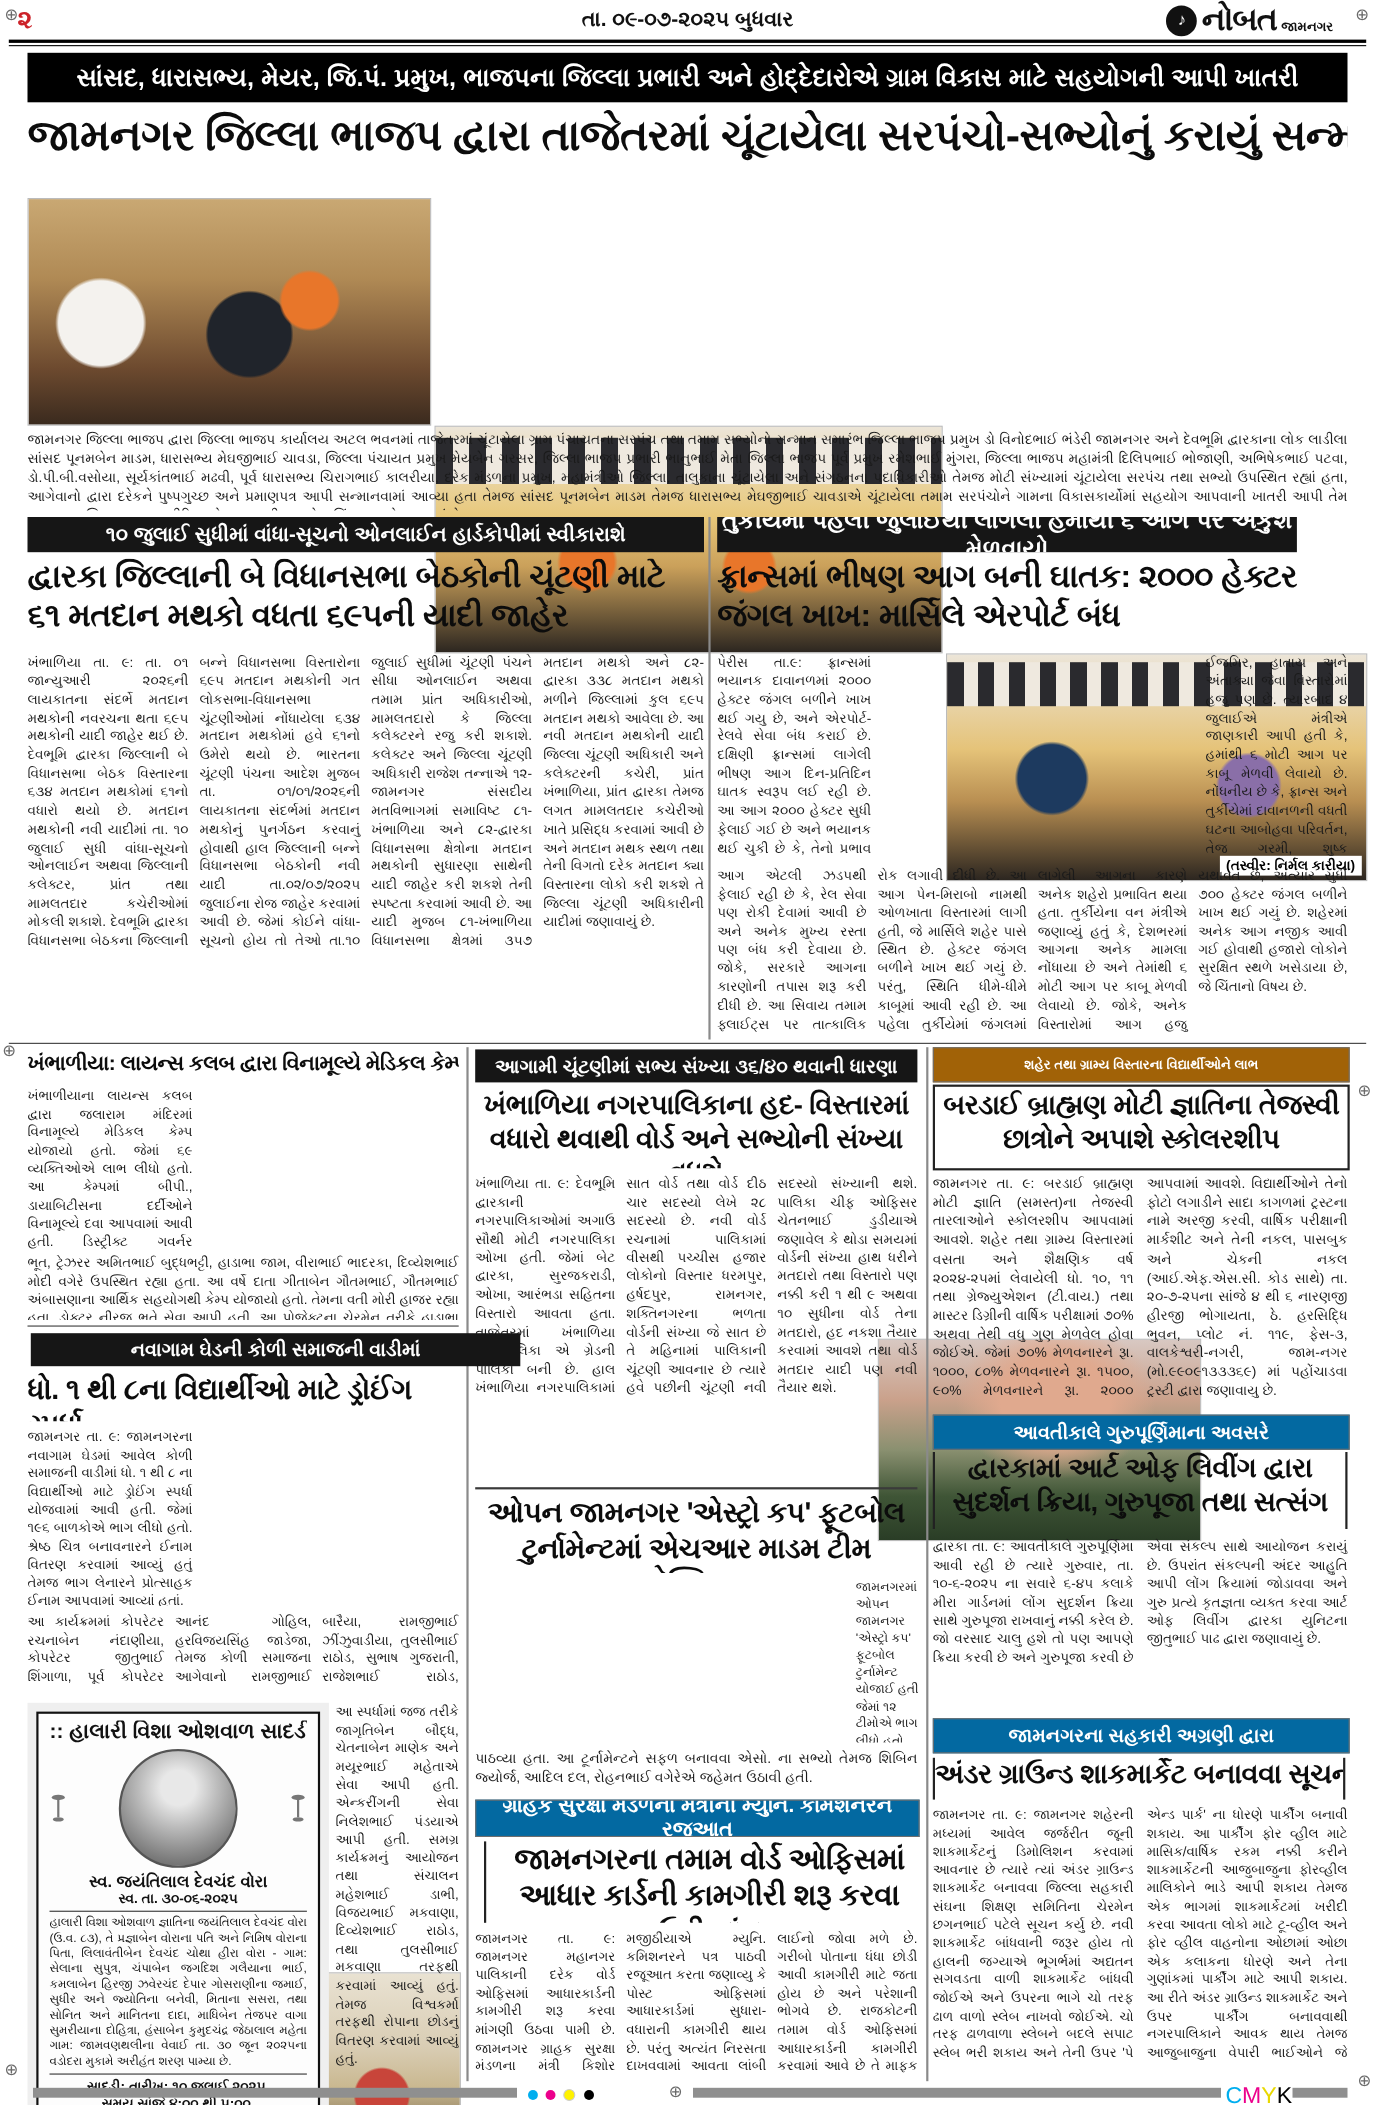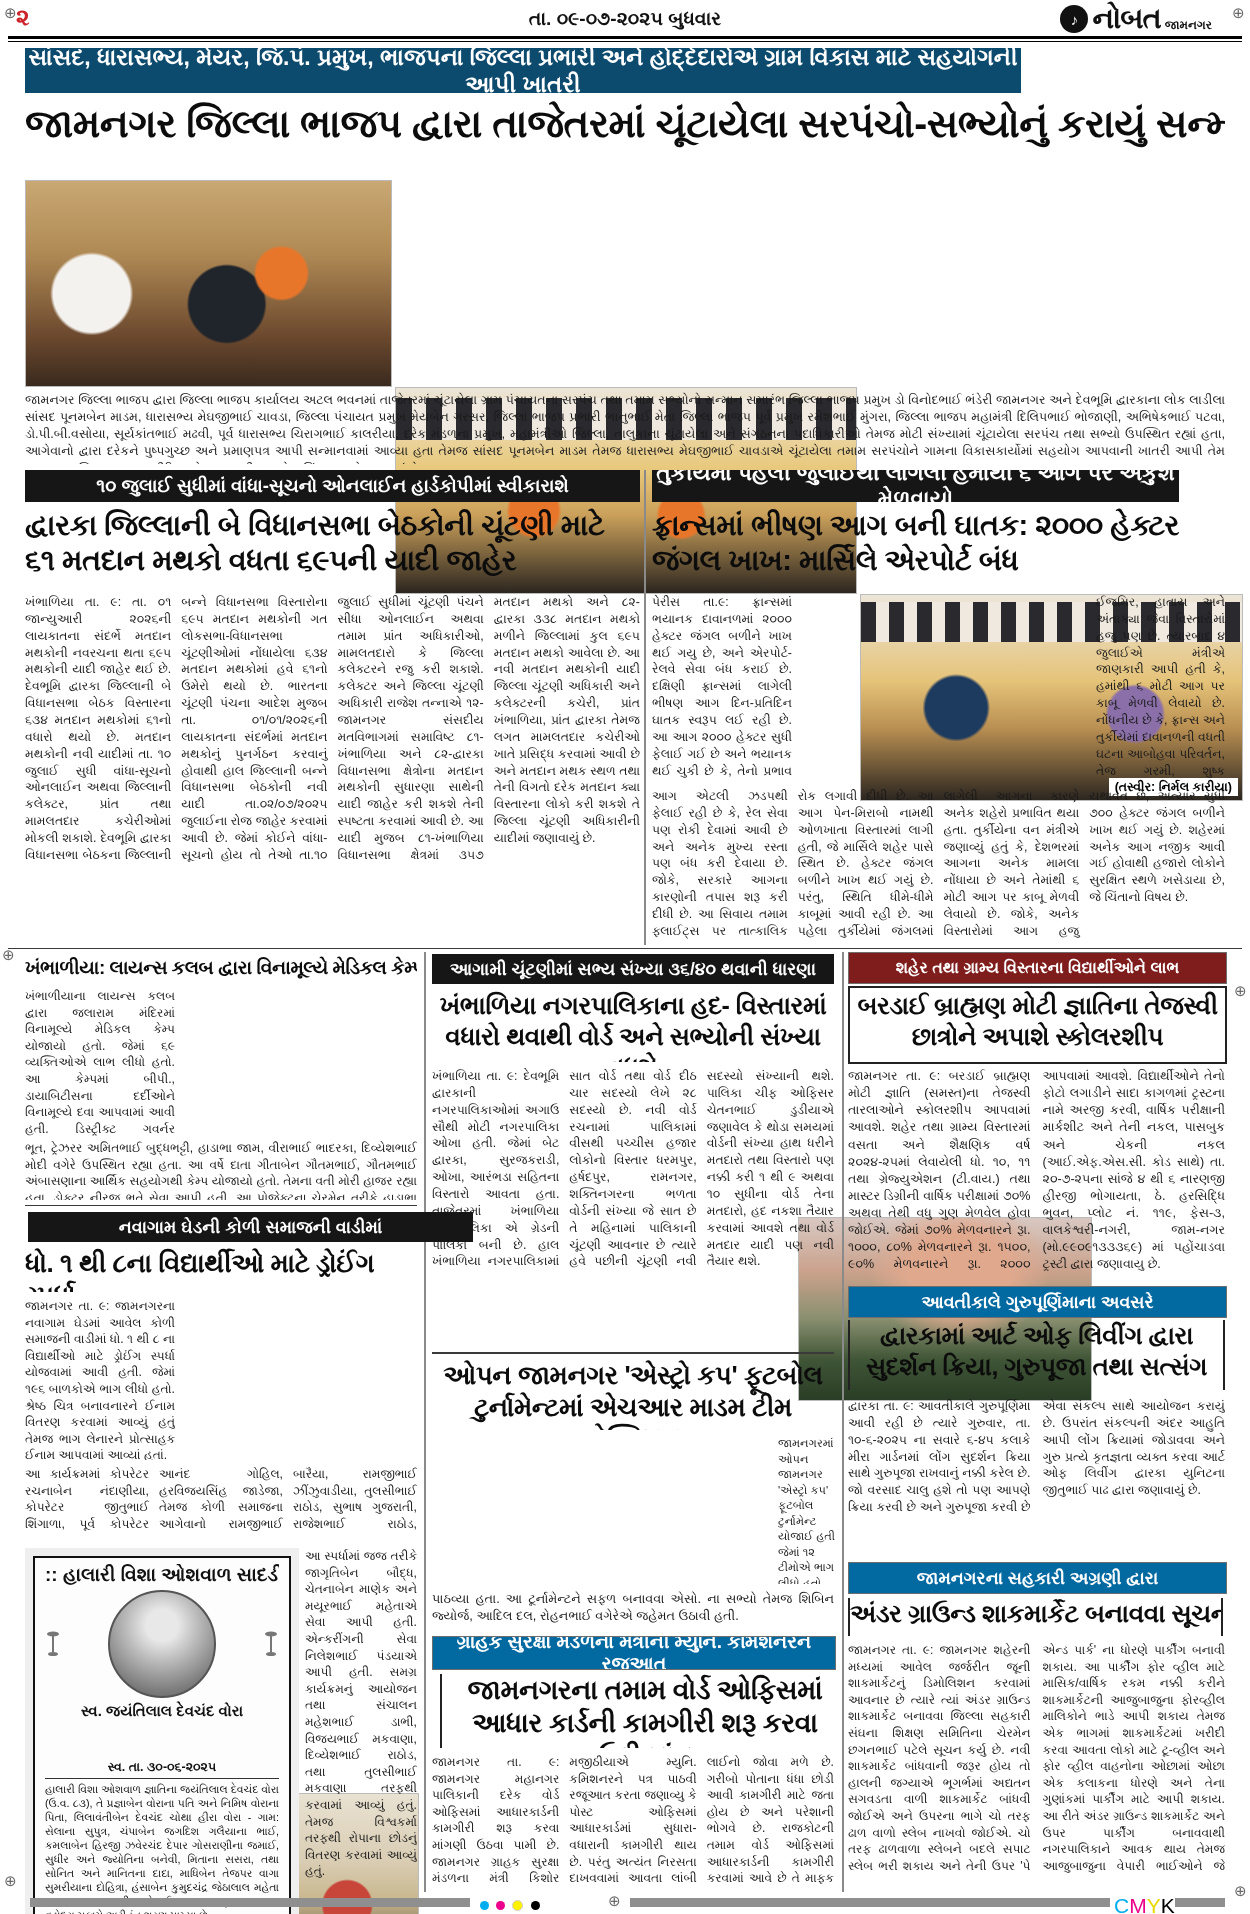--- a/index.html
+++ b/index.html
@@ -71,21 +71,21 @@
   <div class="abs" style="left:16px;top:4px;font-size:23px;font-weight:bold;color:#cc2229;">૨</div>
   <div class="abs nowrap" style="left:0;top:8px;width:1250px;text-align:center;font-size:19px;font-weight:bold;">તા. ૦૯-૦૭-૨૦૨૫ બુધવાર</div>
   <div class="abs" style="right:38px;top:2px;display:flex;align-items:center;gap:4px;">
     <span style="width:28px;height:28px;border-radius:50%;background:#111;color:#fff;display:inline-flex;align-items:center;justify-content:center;font-size:15px;">♪</span>
     <span style="font-size:29px;font-weight:bold;letter-spacing:-1px;">નોબત</span>
     <span style="font-size:12px;font-weight:bold;align-self:flex-end;padding-bottom:4px;">જામનગર</span>
   </div>
   <div class="abs rule" style="left:8px;top:36px;width:1234px;height:3px;background:#000;"></div>
   <div class="abs rule" style="left:8px;top:41px;width:1234px;height:1px;background:#000;"></div>
 
-  <div class="abs kicker-gray" style="left:25px;top:48px;width:996px;height:45px;font-size:23px;background:#0c4a6e;border:none;">સાંસદ, ધારાસભ્ય, મેયર, જિ.પં. પ્રમુખ, ભાજપના જિલ્લા પ્રભારી અને હોદ્દેદારોએ ગ્રામ વિકાસ માટે સહયોગની આપી ખાતરી</div>
+  <div class="abs kicker-gray" style="left:25px;top:48px;width:1200px;height:45px;font-size:23px;background:#000000;border:none;">સાંસદ, ધારાસભ્ય, મેયર, જિ.પં. પ્રમુખ, ભાજપના જિલ્લા પ્રભારી અને હોદ્દેદારોએ ગ્રામ વિકાસ માટે સહયોગની આપી ખાતરી</div>
 
   <div class="abs headline nowrap" style="left:25px;top:100px;width:1200px;height:70px;font-size:39px;text-align:center;">જામનગર જિલ્લા ભાજપ દ્વારા તાજેતરમાં ચૂંટાયેલા સરપંચો-સભ્યોનું કરાયું સન્માન</div>
 
   <div class="abs photo ph-bjp1" style="left:25px;top:180px;width:365px;height:205px;"></div>
   <div class="abs photo ph-bjp2" style="left:395px;top:180px;width:460px;height:205px;"></div>
   <div class="abs photo ph-bjp3" style="left:860px;top:180px;width:365px;height:205px;padding-left:16px;">
     <span class="ph-credit" style="right:4px;bottom:4px;">(તસ્વીર: નિર્મલ કારીયા)</span>
   </div>
 
   <div class="abs bodytxt" style="left:25px;top:392px;width:1200px;height:72px;font-size:12.6px;">જામનગર જિલ્લા ભાજપ દ્વારા જિલ્લા ભાજપ કાર્યાલય અટલ ભવનમાં તાજેતરમાં ચૂંટાયેલા ગ્રામ પંચાયતના સરપંચ તથા તમામ સભ્યોનો સન્માન સમારંભ જિલ્લા ભાજપ પ્રમુખ ડો વિનોદભાઈ ભંડેરી જામનગર અને દેવભૂમિ દ્વારકાના લોક લાડીલા સાંસદ પૂનમબેન માડમ, ધારાસભ્ય મેઘજીભાઈ ચાવડા, જિલ્લા પંચાયત પ્રમુખ મેયબેન ગરસર, જિલ્લા ભાજપ પ્રભારી ભાનુભાઈ મેતા જિલ્લા ભાજપ પૂર્વ પ્રમુખ રમેશભાઈ મુંગરા, જિલ્લા ભાજપ મહામંત્રી દિલિપભાઈ ભોજાણી, અભિષેકભાઈ પટવા, ડો.પી.બી.વસોયા, સૂર્યકાંતભાઈ મઢવી, પૂર્વ ધારાસભ્ય ચિરાગભાઈ કાલરીયા, દરેક મંડળના પ્રમુખ, મહામંત્રીઓ જિલ્લા, તાલુકાના ચૂંટાયેલા અને સંગઠનના પદાધિકારીઓ તેમજ મોટી સંખ્યામાં ચૂંટાયેલા સરપંચ તથા સભ્યો ઉપસ્થિત રહ્યાં હતા, આગેવાનો દ્વારા દરેકને પુષ્પગુચ્છ અને પ્રમાણપત્ર આપી સન્માનવામાં આવ્યા હતા તેમજ સાંસદ પૂનમબેન માડમ તેમજ ધારાસભ્ય મેઘજીભાઈ ચાવડાએ ચૂંટાયેલા તમામ સરપંચોને ગામના વિકાસકાર્યોમાં સહયોગ આપવાની ખાતરી આપી તેમ જામનગર જિલ્લા ભાજપ મીડિયા સેલના કન્વીનર નરેન્દ્રસિંહ પરમારે જણાવ્યું છે.</div>
@@ -112,21 +112,21 @@
   <div class="abs photo ph-camp" style="left:181px;top:988px;width:236px;height:148px;">
     
   </div>
   <div class="abs bodytxt" style="left:25px;top:1140px;width:392px;height:60px;font-size:12.2px;">ભૂત, ટ્રેઝરર અમિતભાઈ બુદ્ધભટ્ટી, હાડાભા જામ, વીરાભાઈ ભાદરકા, દિવ્યેશભાઈ મોદી વગેરે ઉપસ્થિત રહ્યા હતા. આ વર્ષે દાતા ગીતાબેન ગૌતમભાઈ, ગૌતમભાઈ અંબાસણાના આર્થિક સહયોગથી કેમ્પ યોજાયો હતો. તેમના વતી મોરી હાજર રહ્યા હતા. ડોક્ટર નીરજ ભૂતે સેવા આપી હતી. આ પ્રોજેક્ટના ચેરમેન તરીકે હાડાભા જામ રહ્યા હતા.</div>
   <div class="abs rule" style="left:25px;top:1205px;width:392px;height:1px;"></div>
 
   <div class="abs kicker-black" style="left:432px;top:954px;width:402px;height:30px;font-size:17.5px;">આગામી ચૂંટણીમાં સભ્ય સંખ્યા ૩૬/૪૦ થવાની ધારણા</div>
   <div class="abs headline" style="left:432px;top:990px;width:402px;height:72px;font-size:25px;text-align:center;">ખંભાળિયા નગરપાલિકાના હદ- વિસ્તારમાં વધારો થવાથી વોર્ડ અને સભ્યોની સંખ્યા વધશે</div>
   <div class="abs bodytxt cols3" style="left:432px;top:1068px;width:402px;height:278px;">ખંભાળિયા તા. ૯: દેવભૂમિ દ્વારકાની નગરપાલિકાઓમાં અગાઉ સૌથી મોટી નગરપાલિકા ઓખા હતી. જેમાં બેટ દ્વારકા, સુરજકરાડી, ઓખા, આરંભડા સહિતના વિસ્તારો આવતા હતા. તાજેતરમાં ખંભાળિયા નગરપાલિકા એ ગ્રેડની પાલિકા બની છે. હાલ ખંભાળિયા નગરપાલિકામાં સાત વોર્ડ તથા વોર્ડ દીઠ ચાર સદસ્યો લેખે ૨૮ સદસ્યો છે. નવી વોર્ડ રચનામાં પાલિકામાં વીસથી પચ્ચીસ હજાર લોકોનો વિસ્તાર ધરમપુર, હર્ષદપુર, રામનગર, શક્તિનગરના ભળતા વોર્ડની સંખ્યા જે સાત છે તે મહિનામાં પાલિકાની ચૂંટણી આવનાર છે ત્યારે હવે પછીની ચૂંટણી નવી સદસ્યો સંખ્યાની થશે. પાલિકા ચીફ ઓફિસર ચેતનભાઈ ડુડીયાએ જણાવેલ કે થોડા સમયમાં વોર્ડની સંખ્યા હાથ ધરીને મતદારો તથા વિસ્તારો પણ નક્કી કરી ૧ થી ૯ અથવા ૧૦ સુધીના વોર્ડ તેના મતદારો, હદ નકશા તૈયાર કરવામાં આવશે તથા વોર્ડ મતદાર યાદી પણ નવી તૈયાર થશે.</div>
 
-  <div class="abs kicker-gray" style="left:848px;top:952px;width:377px;height:30px;font-size:16px;background:#7f1d1d;">શહેર તથા ગ્રામ્ય વિસ્તારના વિદ્યાર્થીઓને લાભ</div>
+  <div class="abs kicker-gray" style="left:848px;top:952px;width:377px;height:30px;font-size:12px;background:#a16207;">શહેર તથા ગ્રામ્ય વિસ્તારના વિદ્યાર્થીઓને લાભ</div>
   <div class="abs headline" style="left:848px;top:986px;width:371px;height:70px;font-size:25px;text-align:center;border:2px solid #222;padding:2px;">બરડાઈ બ્રાહ્મણ મોટી જ્ઞાતિના તેજસ્વી છાત્રોને અપાશે સ્કોલરશીપ</div>
   <div class="abs bodytxt cols2" style="left:848px;top:1068px;width:377px;height:212px;font-size:12.6px;">જામનગર તા. ૯: બરડાઈ બ્રાહ્મણ મોટી જ્ઞાતિ (સમસ્ત)ના તેજસ્વી તારલાઓને સ્કોલરશીપ આપવામાં આવશે. શહેર તથા ગ્રામ્ય વિસ્તારમાં વસતા અને શૈક્ષણિક વર્ષ ૨૦૨૪-૨૫માં લેવાયેલી ધો. ૧૦, ૧૧ તથા ગ્રેજ્યુએશન (ટી.વાય.) તથા માસ્ટર ડિગ્રીની વાર્ષિક પરીક્ષામાં ૭૦% અથવા તેથી વધુ ગુણ મેળવેલ હોવા જોઈએ. જેમાં ૭૦% મેળવનારને રૂા. ૧૦૦૦, ૮૦% મેળવનારને રૂા. ૧૫૦૦, ૯૦% મેળવનારને રૂા. ૨૦૦૦ આપવામાં આવશે. વિદ્યાર્થીઓને તેનો ફોટો લગાડીને સાદા કાગળમાં ટ્રસ્ટના નામે અરજી કરવી, વાર્ષિક પરીક્ષાની માર્કશીટ અને તેની નકલ, પાસબુક અને ચેકની નકલ (આઈ.એફ.એસ.સી. કોડ સાથે) તા. ૨૦-૭-૨૫ના સાંજે ૪ થી ૬ નારણજી હીરજી ભોગાયતા, ઠે. હરસિદ્ધિ ભુવન, પ્લોટ નં. ૧૧૯, ફેસ-૩, વાલકેશ્વરી-નગરી, જામ-નગર (મો.૯૯૦૯૧૩૩૩૬૯) માં પહોંચાડવા ટ્રસ્ટી દ્વારા જણાવાયુ છે.</div>
 
   <div class="abs kicker-black" style="left:28px;top:1212px;width:445px;height:30px;font-size:17.5px;">નવાગામ ઘેડની કોળી સમાજની વાડીમાં</div>
   <div class="abs headline" style="left:25px;top:1248px;width:392px;height:44px;font-size:26px;">ધો. ૧ થી ૮ના વિદ્યાર્થીઓ માટે ડ્રોઈંગ સ્પર્ધા</div>
   <div class="abs bodytxt" style="left:25px;top:1298px;width:150px;height:162px;font-size:12.2px;">જામનગર તા. ૯: જામનગરના નવાગામ ઘેડમાં આવેલ કોળી સમાજની વાડીમાં ધો. ૧ થી ૮ ના વિદ્યાર્થીઓ માટે ડ્રોઈંગ સ્પર્ધા યોજવામાં આવી હતી. જેમાં ૧૯૬ બાળકોએ ભાગ લીધો હતો. શ્રેષ્ઠ ચિત્ર બનાવનારને ઈનામ વિતરણ કરવામાં આવ્યું હતું તેમજ ભાગ લેનારને પ્રોત્સાહક ઈનામ આપવામાં આવ્યાં હતાં.</div>
 
   <div class="abs bodytxt cols3" style="left:25px;top:1466px;width:392px;height:78px;font-size:12.2px;">આ કાર્યક્રમમાં કોપરેટર રચનાબેન નંદાણીયા, કોપરેટર જીતુભાઈ શિંગાળા, પૂર્વ કોપરેટર આનંદ ગોહિલ, હરવિજયસિંહ જાડેજા, તેમજ કોળી સમાજના આગેવાનો રામજીભાઈ બારૈયા, રામજીભાઈ ઝીંઝુવાડીયા, તુલસીભાઈ રાઠોડ, સુભાષ ગુજરાતી, રાજેશભાઈ રાઠોડ, રામભાઈ ગુજરાતી, ભરતભાઈ ડાભી, સહદેવભાઈ ડાભી, રવજીભાઈ ગોહિલ, પ્રવિણભાઈ મકવાણા, મનસુખભાઈ મકવાણા, નરેન્દ્રભાઈ રાઠોડ, લીંબડીયા કિશન વગેરે હાજર રહ્યા હતાં.</div>
   <div class="abs bodytxt" style="left:305px;top:1548px;width:112px;height:340px;font-size:12.2px;">આ સ્પર્ધામાં જજ તરીકે જાગૃતિબેન બૌદ્ધ, ચેતનાબેન માણેક અને મયૂરભાઈ મહેતાએ સેવા આપી હતી. એન્કરીંગની સેવા નિલેશભાઈ પંડયાએ આપી હતી. સમગ્ર કાર્યક્રમનું આયોજન તથા સંચાલન મહેશભાઈ ડાભી, વિજયભાઈ મકવાણા, દિવ્યેશભાઈ રાઠોડ, તથા તુલસીભાઈ મકવાણા તરફથી કરવામાં આવ્યું હતું. તેમજ વિશ્વકર્મા તરફથી રોપાના છોડનું વિતરણ કરવામાં આવ્યું હતું.</div>
 
@@ -140,21 +140,21 @@
             <ellipse cx="8" cy="25" rx="5" ry="2" fill="#777"></ellipse>
         </svg>
         <div class="portrait"></div>
         <svg width="16" height="30" viewBox="0 0 16 30">
           <ellipse cx="8" cy="5" rx="6" ry="2.5" fill="#777"></ellipse>
             <rect x="7" y="7" width="2" height="16" fill="#777"></rect>
             <ellipse cx="8" cy="25" rx="5" ry="2" fill="#777"></ellipse>
         </svg>
       </div>
       <div style="font-size:15px;font-weight:bold;">સ્વ. જયંતિલાલ દેવચંદ વોરા</div>
-      <div style="font-size:12.5px;font-weight:bold;border-bottom:1px solid #333;padding-bottom:3px;margin-bottom:3px;margin-top:40px;">સ્વ. તા. ૩૦-૦૬-૨૦૨૫</div>
+      <div style="font-size:12.5px;font-weight:bold;border-bottom:1px solid #333;padding-bottom:3px;margin-bottom:3px;">સ્વ. તા. ૩૦-૦૬-૨૦૨૫</div>
       <div style="font-size:10.8px;line-height:1.3;text-align:justify;border-bottom:1px solid #333;padding-bottom:4px;margin-bottom:4px;">હાલારી વિશા ઓશવાળ જ્ઞાતિના જયંતિલાલ દેવચંદ વોરા (ઉ.વ. ૮૩), તે પ્રજ્ઞાબેન વોરાના પતિ અને નિમિષ વોરાના પિતા, લિલાવંતીબેન દેવચંદ ચોથા હીરા વોરા - ગામ: સેલાના સુપુત્ર, ચંપાબેન જગદિશ ગલૈયાના ભાઈ, કમલાબેન હિરજી ઝવેરચંદ દેપાર ગોસરાણીના જમાઈ, સુધીર અને જ્યોતિના બનેવી, મિતાના સસરા, તથા સોનિત અને માનિતના દાદા, માધિબેન તેજપર વાગા સુમરીયાના દોહિત્રા, હંસાબેન કુમુદચંદ્ર જેઠાલાલ મહેતા ગામ: જામવણથલીના વેવાઈ તા. ૩૦ જૂન ૨૦૨૫ના વડોદરા મુકામે અરીહંત શરણ પામ્યા છે.</div>
       <div style="font-size:12.5px;font-weight:bold;">સાદડી: તારીખ: ૧૦ જુલાઈ ૨૦૨૫,</div>
       <div style="font-size:12.5px;font-weight:bold;">સમય સાંજે ૪:૦૦ થી ૫:૦૦,</div>
 
     </div>
   </div>
 
   <div class="abs rule" style="left:432px;top:1352px;width:402px;height:1.5px;"></div>
   <div class="abs headline" style="left:432px;top:1360px;width:402px;height:70px;font-size:26px;text-align:center;">ઓપન જામનગર 'એસ્ટ્રો કપ' ફૂટબોલ ટુર્નામેન્ટમાં એચઆર માડમ ટીમ ચેમ્પિયન</div>
 

